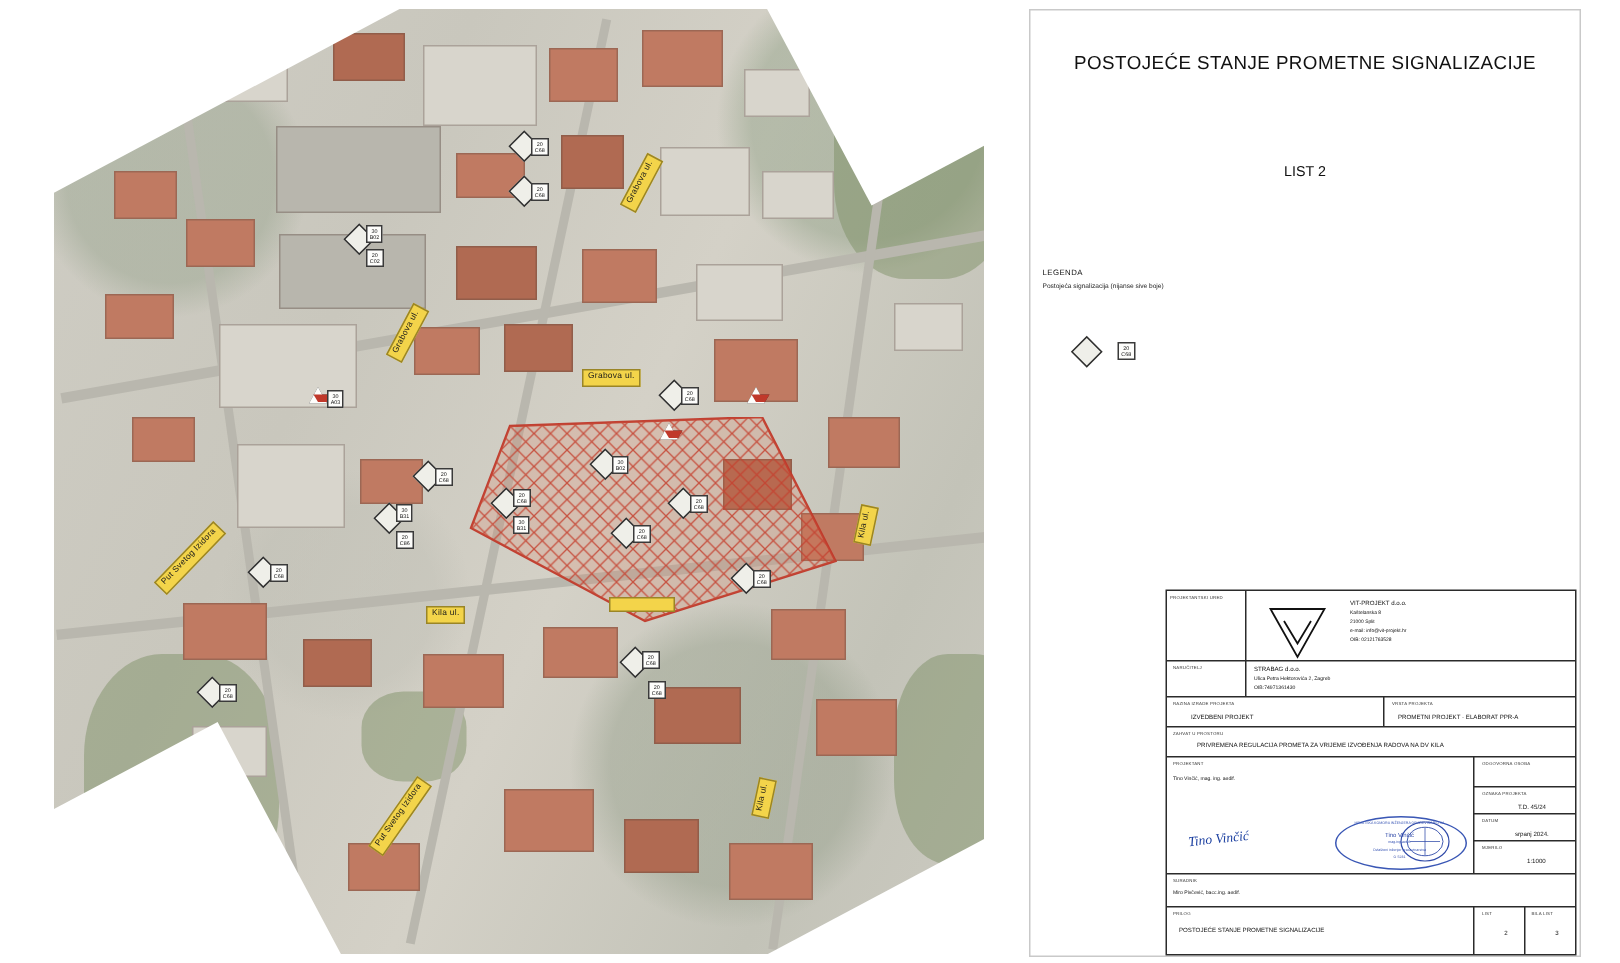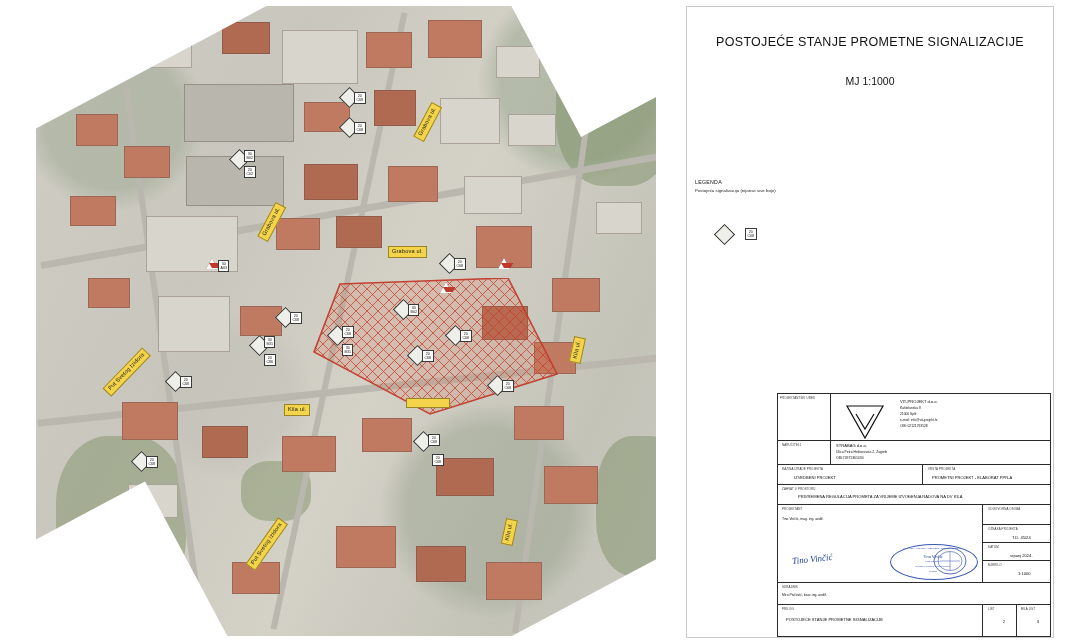--- a/index.html
+++ b/index.html
@@ -226,21 +226,21 @@
     <div class="mask" id="mask-tr"></div>
     <div class="mask" id="mask-bl"></div>
     <div class="mask" id="mask-br"></div>
 
     <div class="mask" id="mask-right"></div>
   </div>
 
   <div id="title-panel">
 
     <div id="main-title">POSTOJEĆE STANJE PROMETNE SIGNALIZACIJE</div>
-    <div id="scale-title">MJ 1:1000</div>
+    <div id="list-title">LIST 2</div>
 
     <div id="legend">
       <div class="lg-head">LEGENDA</div>
       <div class="lg-row">Postojeća signalizacija (nijanse sive boje)</div>
       <div id="legend-sample">
         <div class="diamond"></div>
         <div class="sign">
           <span>20</span><br>
           <span>C68</span>
         </div>

